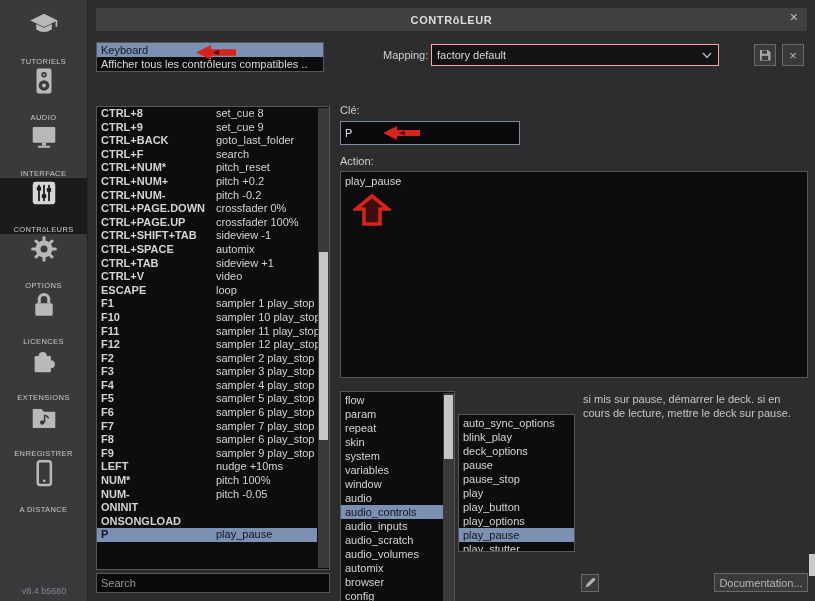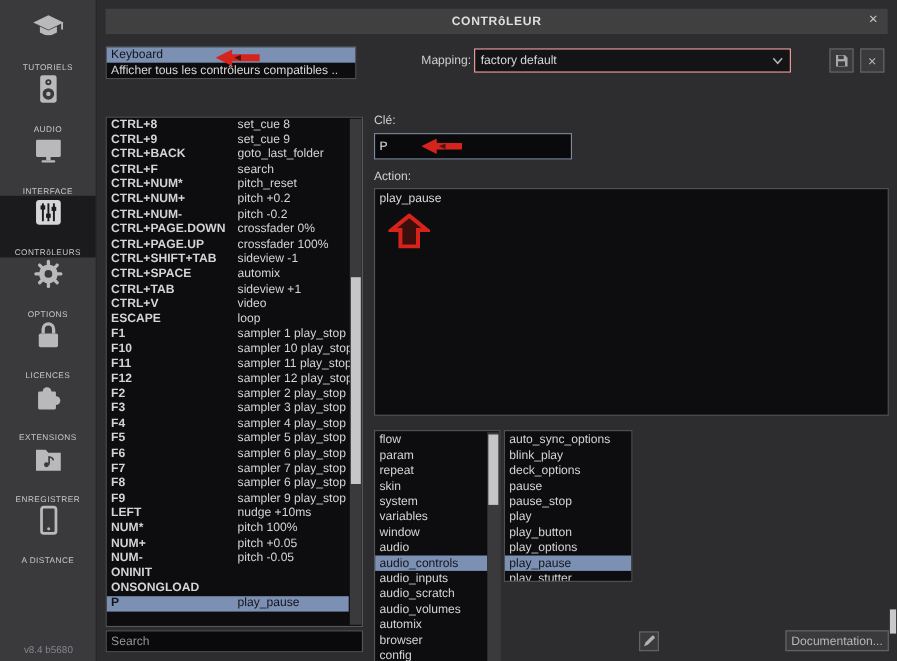--- a/index.html
+++ b/index.html
@@ -289,24 +289,20 @@
           <span class="k">F9</span>
           <span>sampler 9 play_stop</span>
         </div>
         <div class="srow">
           <span class="k">LEFT</span>
           <span>nudge +10ms</span>
         </div>
         <div class="srow">
           <span class="k">NUM*</span>
           <span>pitch 100%</span>
-        </div>
-        <div class="srow">
-          <span class="k">NUM+</span>
-          <span>pitch +0.05</span>
         </div>
         <div class="srow">
           <span class="k">NUM-</span>
           <span>pitch -0.05</span>
         </div>
         <div class="srow">
           <span class="k">ONINIT</span>
           <span></span>
         </div>
         <div class="srow">
@@ -355,37 +351,38 @@
         <div class="lrow">audio_volumes</div>
         <div class="lrow">automix</div>
         <div class="lrow">browser</div>
         <div class="lrow">config</div>
       </div>
     <div class="sb-track" style="right:0">
       <div class="sb-thumb" style="top:2px;height:64px"></div>
     </div>
   </div>
 
-  <div class="box" style="left:458px;top:391px;width:117px;height:138px">
+  <div class="box" style="left:458px;top:414px;width:117px;height:138px">
     <div id="action-rows" style="position:absolute;left:0;top:1px;right:0">
         <div class="lrow">auto_sync_options</div>
         <div class="lrow">blink_play</div>
         <div class="lrow">deck_options</div>
         <div class="lrow">pause</div>
         <div class="lrow">pause_stop</div>
         <div class="lrow">play</div>
         <div class="lrow">play_button</div>
         <div class="lrow">play_options</div>
         <div class="lrow sel">play_pause</div>
         <div class="lrow">play_stutter</div>
         <div class="lrow">stop</div>
         <div class="lrow">stop_button</div>
       </div>
   </div>
 
+  <div class="desc">si mis sur pause, démarrer le deck. si en cours de lecture, mettre le deck sur pause.</div>
 
   <div class="btn" style="left:581px;top:574px;width:18px;height:18px">
     <svg width="12" height="12">
       <path d="M1.5 10.5 L2.8 7 L8.8 1 a1 1 0 0 1 1.4 0 l.8 .8 a1 1 0 0 1 0 1.4 L5 9.2 Z" fill="#b2b2b4"></path>
     </svg>
   </div>
   <div class="btn" style="left:714px;top:573px;width:94px;height:19px;font-size:11px">
     <span>Documentation...</span>
   </div>
 

